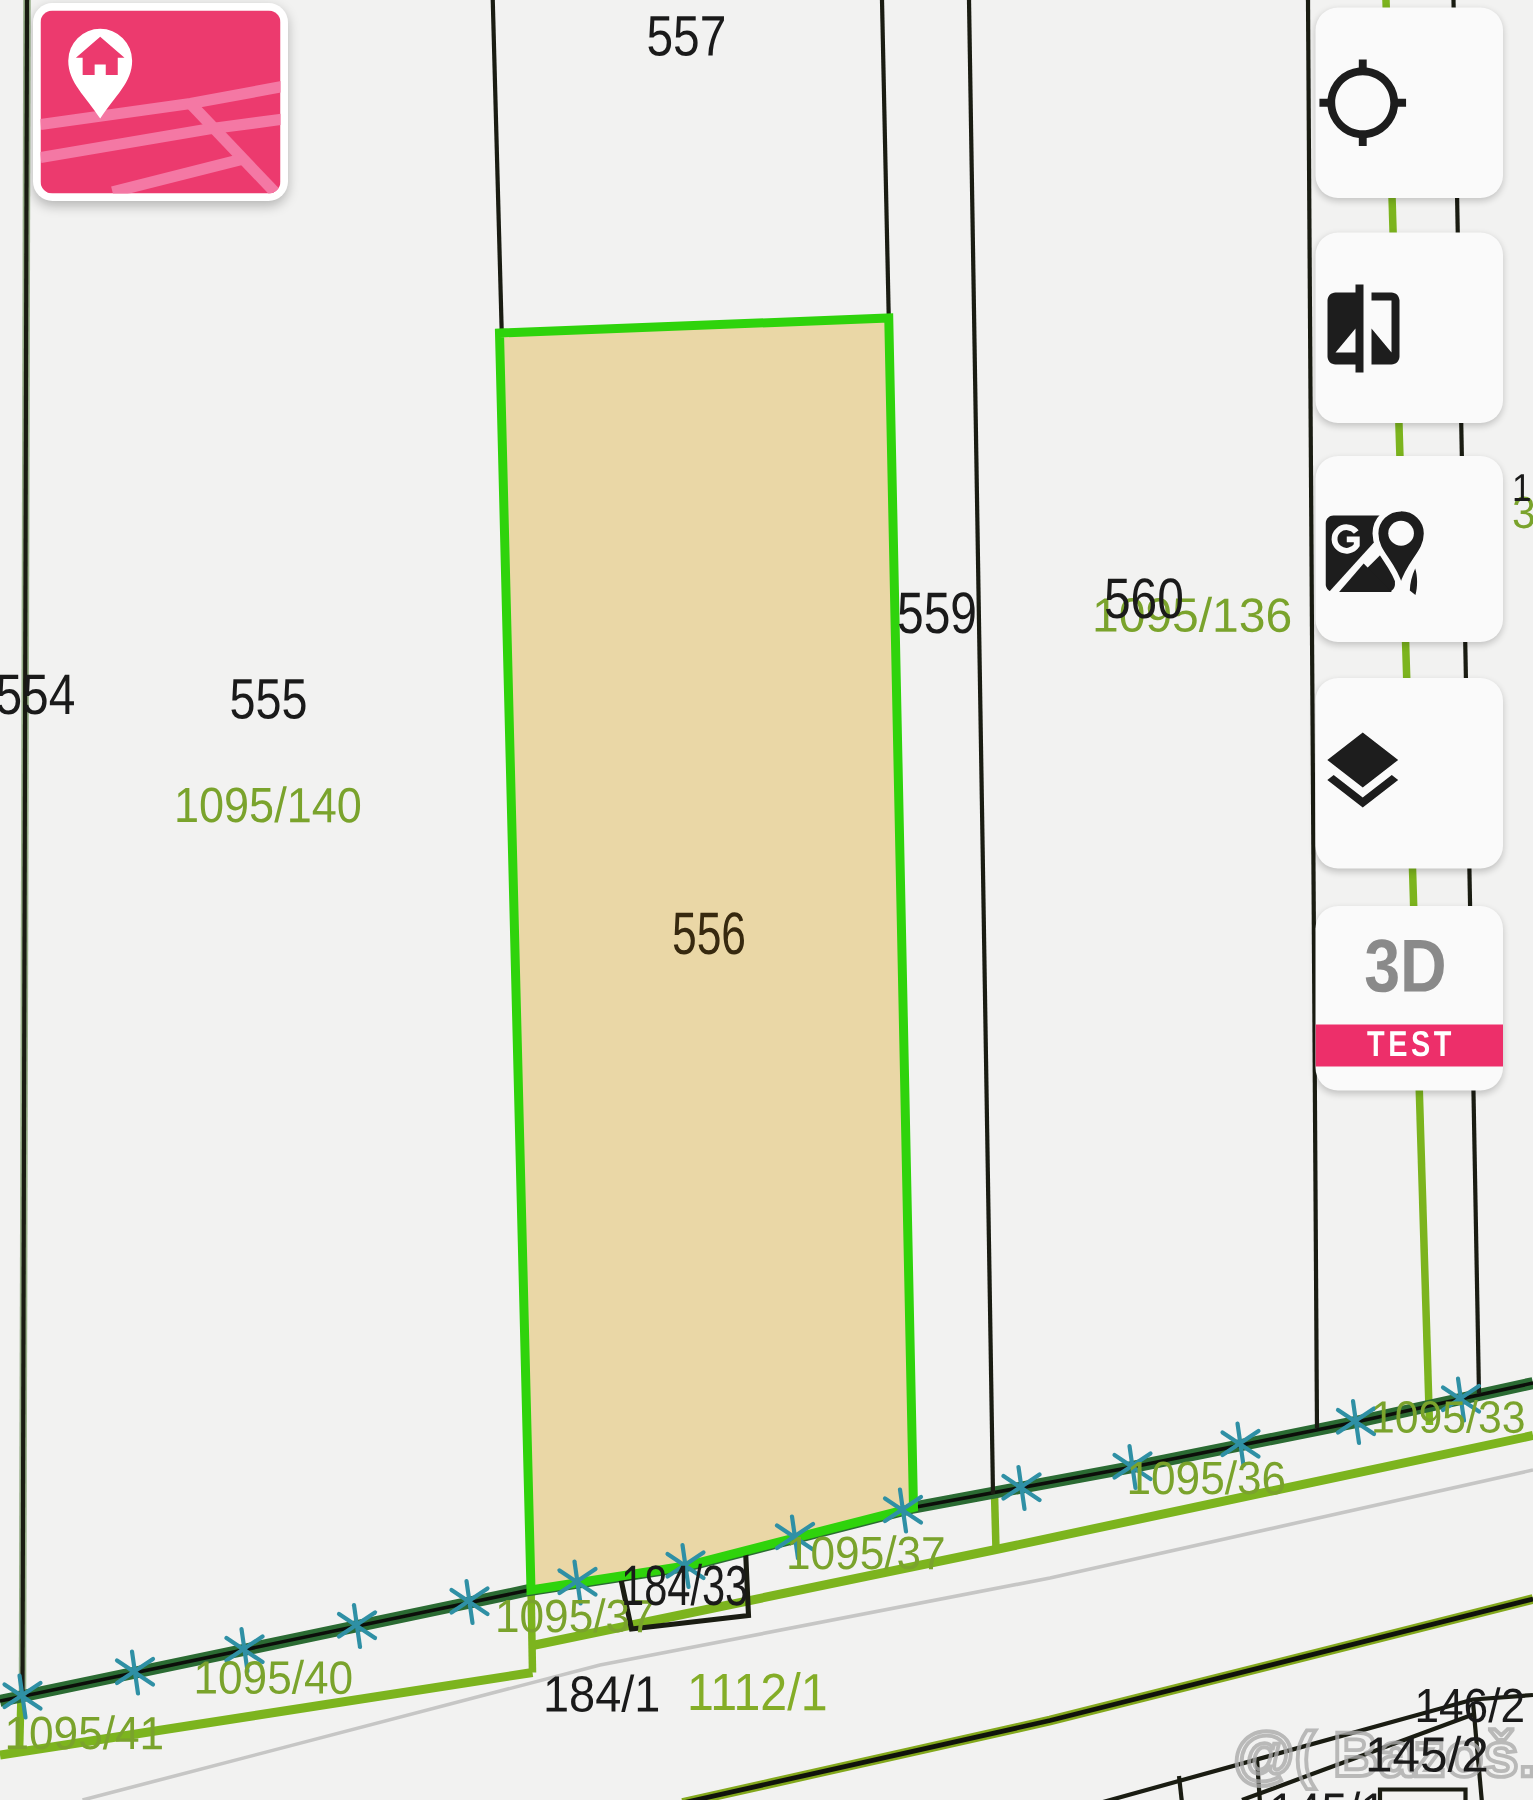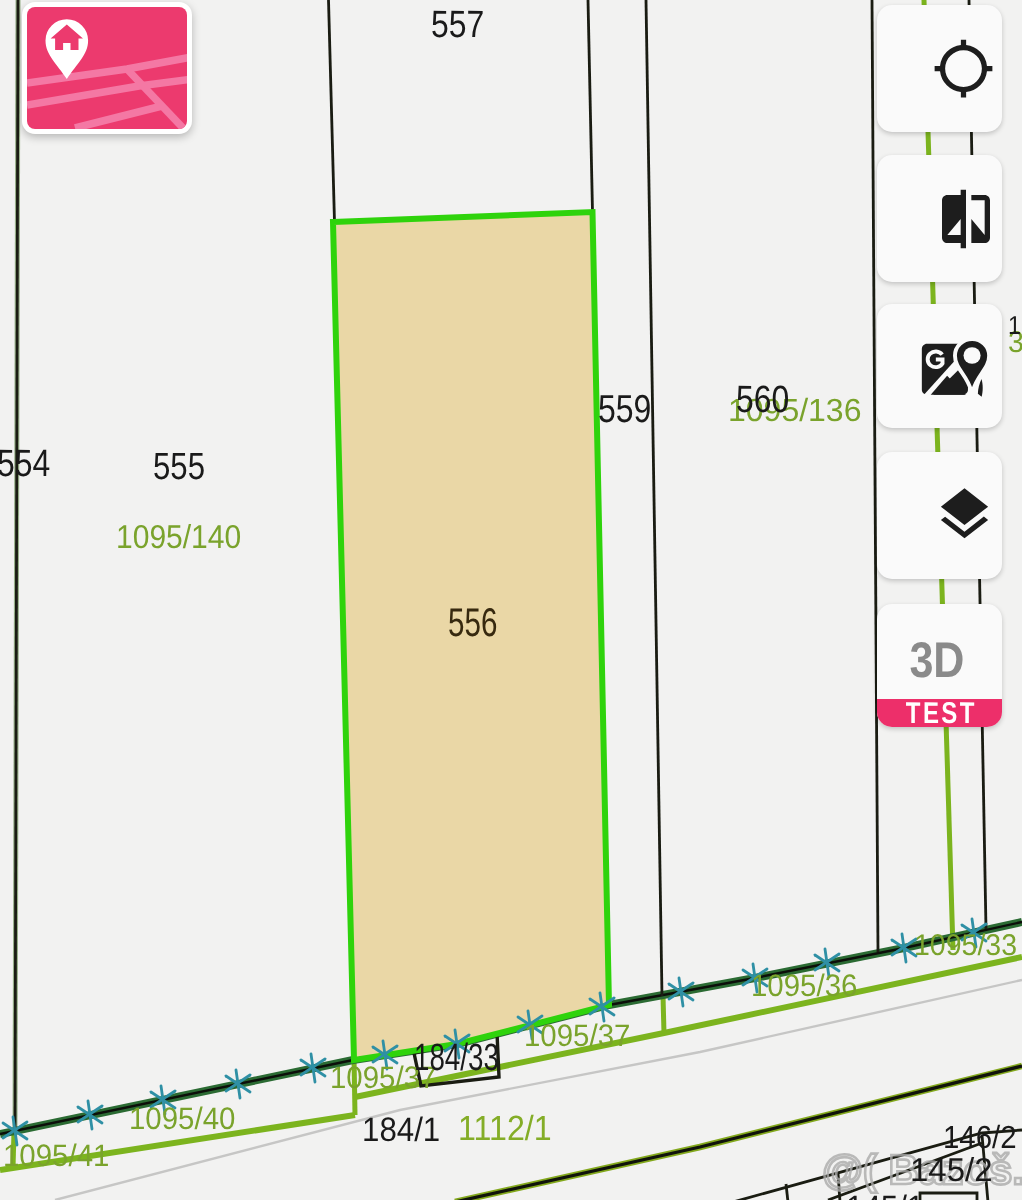--- a/index.html
+++ b/index.html
@@ -1,18 +1,18 @@
 <!DOCTYPE html>
 <html><head>
 <meta charset="utf-8">
 <style>
 html,body{margin:0;padding:0}
 body{width:1022px;height:1200px;background:#f2f2f1;font-family:"Liberation Sans",sans-serif;overflow:hidden;position:relative}
 #map{position:absolute;left:0;top:0}
-.btn{position:absolute;left:877px;width:125px;background:#fafafa;border-radius:15px;box-shadow:0 2px 5px rgba(0,0,0,.20);display:flex;align-items:center;justify-content:flex-end}
+.btn{position:absolute;left:877px;width:125px;background:#fafafa;border-radius:15px;box-shadow:0 2px 5px rgba(0,0,0,.20);display:flex;align-items:center;justify-content:flex-start}
 </style>
 </head>
 <body>
 
 <svg id="map" width="1022" height="1200" viewBox="0 0 1022 1200" font-family="Liberation Sans, sans-serif">
 
   <rect x="0" y="0" width="1022" height="1200" fill="#f2f2f1"></rect>
 
   <polyline points="55,1200 400,1110 700,1052 1022,980" fill="none" stroke="#c6c6c5" stroke-width="2.4"></polyline>
 
@@ -167,16 +167,16 @@
 <div class="btn" style="top:452px;height:127px">
   <svg width="63" height="63" viewBox="0 0 24 24" fill="#1d1d1d" style="margin-right:6px;margin-bottom:2px">
       <path d="M11.99 18.54l-7.37-5.73L3 14.07l9 7 9-7-1.63-1.27-7.38 5.74zM12 16l7.36-5.73L21 9l-9-7-9 7 1.63 1.27L12 16z"></path>
     </svg>
 </div>
 
 <div class="btn" style="top:604px;height:123px;flex-direction:column;overflow:hidden;padding:0">
   <div style="width:125px;height:79px;display:flex;align-items:center;justify-content:center;font-size:50px;font-weight:bold;color:#8a8a8a">
       <span style="transform:scaleX(.86) rotate(.06deg);display:inline-block;margin-right:6px">3D</span>
     </div>
-  <div style="width:125px;height:28px;background:#ed2f6a;display:flex;align-items:center;justify-content:center;font-size:30px;font-weight:bold;color:#fff">
+  <div style="width:125px;height:28px;background:#ed2f6a;display:flex;align-items:center;justify-content:center;font-size:24px;font-weight:bold;color:#fff">
       <span style="transform:scaleX(.8) rotate(.06deg);display:inline-block;letter-spacing:3px;margin-left:3px">TEST</span>
     </div>
 </div>
 
 </body></html>

